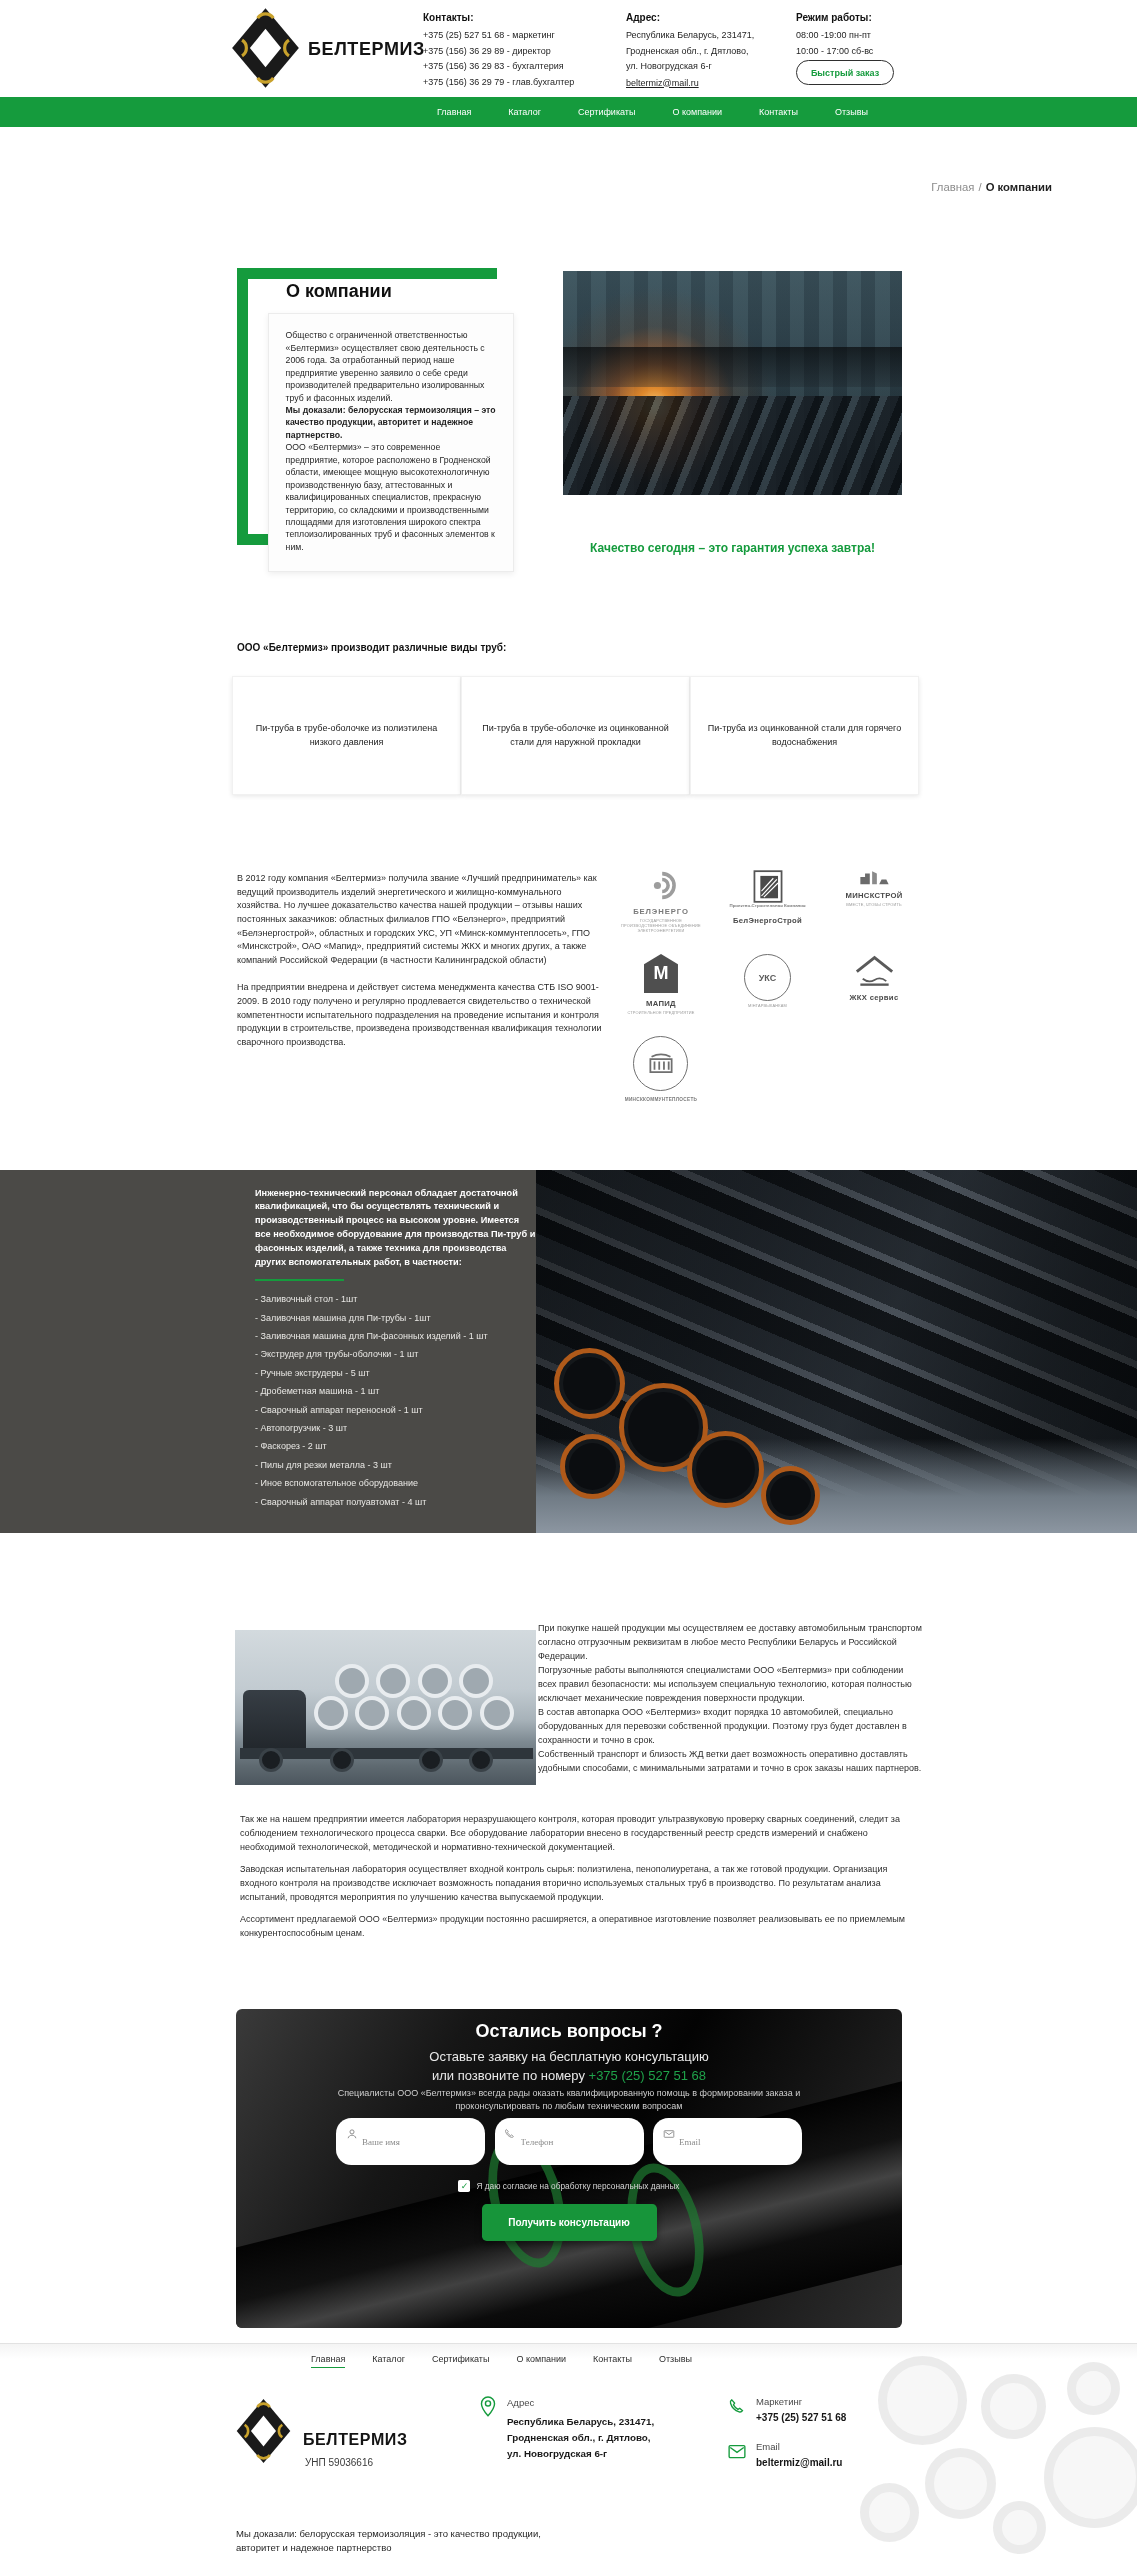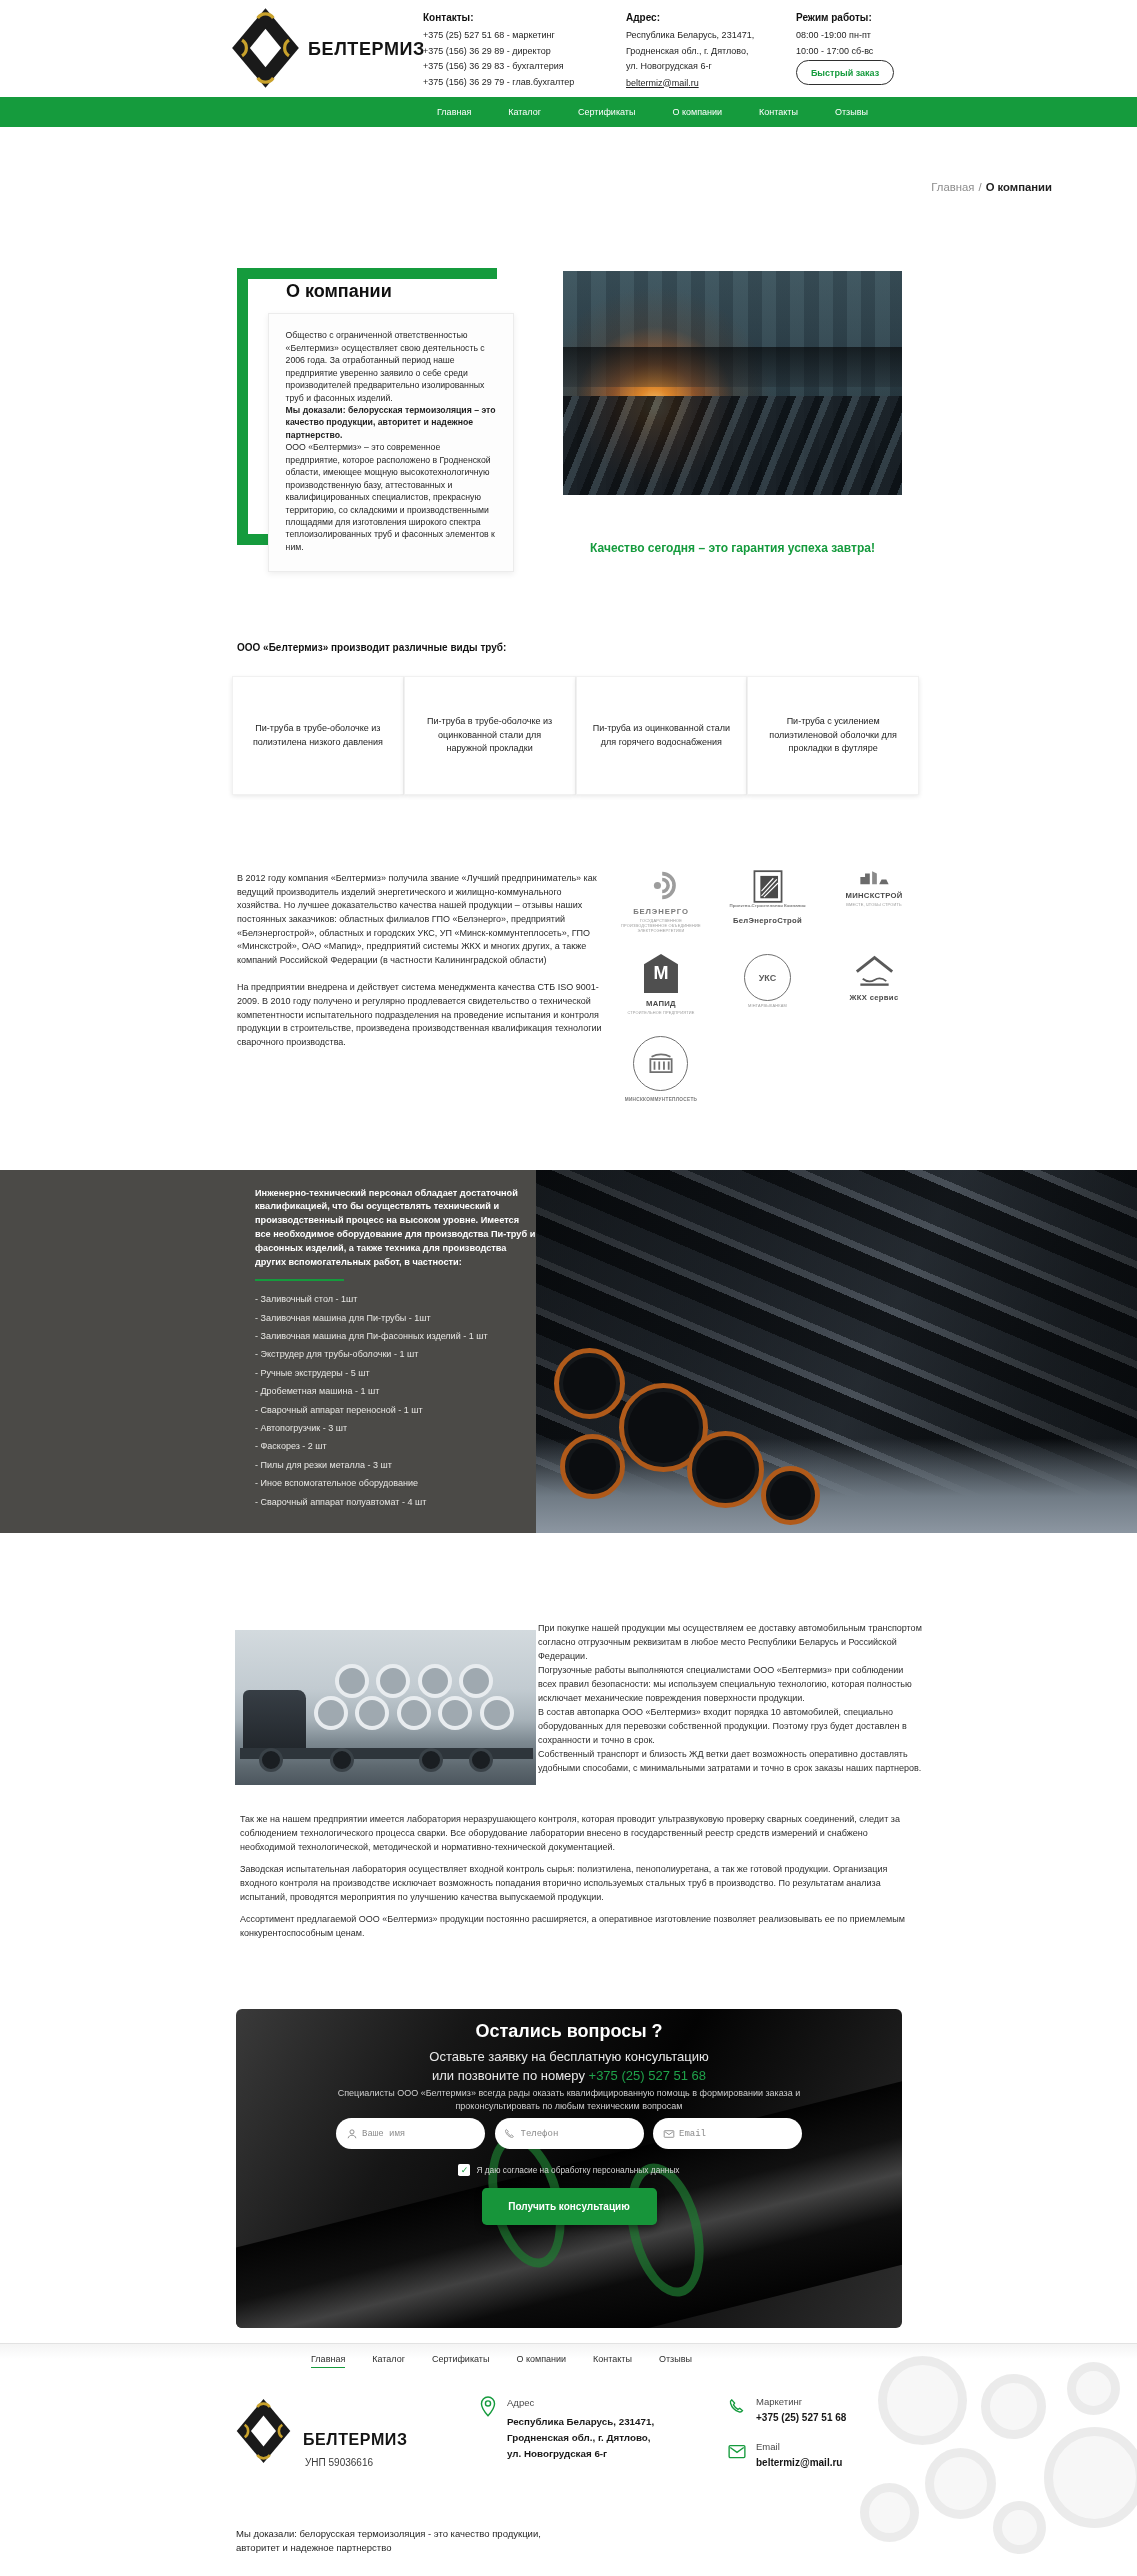--- a/index.html
+++ b/index.html
@@ -97,21 +97,21 @@
   .form-clamp{position:absolute;width:71px;height:136px;border-radius:50%;border:9.5px solid #1E7A30;opacity:.7;transform:rotate(-14deg)}
   .form-clamp--a{left:255px;top:124px}
   .form-clamp--b{left:394px;top:153px}
   .form-inner{position:absolute;left:0;top:0;width:100%;height:100%;z-index:2;display:flex;flex-direction:column;align-items:center}
   .form-title{margin-top:12px;font-size:18px;font-weight:800;color:#fff;line-height:21.3px}
   .form-sub{margin-top:4.7px;font-size:13px;color:#E8E8E8;font-weight:300;line-height:19px;text-align:center}
   .form-phone{color:#1FA24A;cursor:pointer}
   .form-desc{margin-top:2.4px;width:468px;text-align:center;font-size:9px;color:#CFCFCF;line-height:13px}
   .form-fields{margin-top:4.7px;display:flex;gap:9.5px}
   .field{position:relative}
-  .field input{width:149px;height:31px;border-radius:15.4px;border:none;background:#fff;padding:0 9.5px 0 26px;font-size:9px;color:#333;outline:none;font-family:Liberation Mono, monospace}
+  .field input{width:149px;height:47px;border-radius:15.4px;border:none;background:#fff;padding:0 9.5px 0 26px;font-size:9px;color:#333;outline:none;font-family:Liberation Serif, serif}
   .field input::placeholder{color:#8B8B8B}
   .f-icon{position:absolute;left:9.5px;top:9.5px;width:12px;height:12px;color:#8B8B8B;pointer-events:none}
   .form-consent{margin-top:15.4px;display:flex;align-items:center;gap:6px}
   .consent-box{width:12px;height:12px;background:#fff;border-radius:1.8px;display:flex;align-items:center;justify-content:center;cursor:pointer}
   .check-glyph::after{content:"✓";color:#159B3D;font-weight:bold;font-size:9px}
   .consent-label{font-size:8.3px;color:#D6D6D6}
   .form-submit{margin-top:12px;width:175px;height:37px;border:none;border-radius:4.7px;background:#17953A;color:#fff;font-size:10px;font-weight:bold;cursor:pointer;box-shadow:0 3px 7.1px rgba(0,0,0,.45);font-family:inherit}
 
   
   .site-footer{position:absolute;left:0;top:2343px;width:1138px;height:233px;background:linear-gradient(180deg,#F4F4F4 0,#FFFFFF 15.4px);border-top:0.6px solid #E2E2E2;overflow:hidden}
@@ -214,23 +214,20 @@
   <div class="product-cards">
     <div class="product-card">
         <span>Пи-труба в трубе-оболочке из полиэтилена низкого давления</span>
       </div>
     <div class="product-card">
         <span>Пи-труба в трубе-оболочке из оцинкованной стали для наружной прокладки</span>
       </div>
     <div class="product-card">
         <span>Пи-труба из оцинкованной стали для горячего водоснабжения</span>
       </div>
-    <div class="product-card">
-        <span>Пи-труба с усилением полиэтиленовой оболочки для прокладки в футляре</span>
-      </div>
   </div>
 
   <div class="awards-text">
     <p>В 2012 году компания «Белтермиз» получила звание «Лучший предприниматель» как ведущий производитель изделий энергетического и жилищно-коммунального хозяйства. Но лучшее доказательство качества нашей продукции – отзывы наших постоянных заказчиков: областных филиалов ГПО «Белэнерго», предприятий «Белэнергострой», областных и городских УКС, УП «Минск-коммунтеплосеть», ГПО «Минскстрой», ОАО «Мапид», предприятий системы ЖКХ  и многих других, а также компаний Российской Федерации (в частности Калининградской области)</p>
     <p>На предприятии внедрена и действует система менеджмента качества СТБ ISO 9001-2009. В 2010 году получено и регулярно продлевается свидетельство о технической компетентности испытательного подразделения на проведение испытания и контроля продукции в строительстве, произведена производственная квалификация технологии сварочного производства.</p>
   </div>
   <div class="client-logos">
     <div class="logo-cell">
       <svg width="38" height="31" viewBox="0 0 64 52">
         <g fill="none" stroke="#9D9D9D" stroke-width="6">

